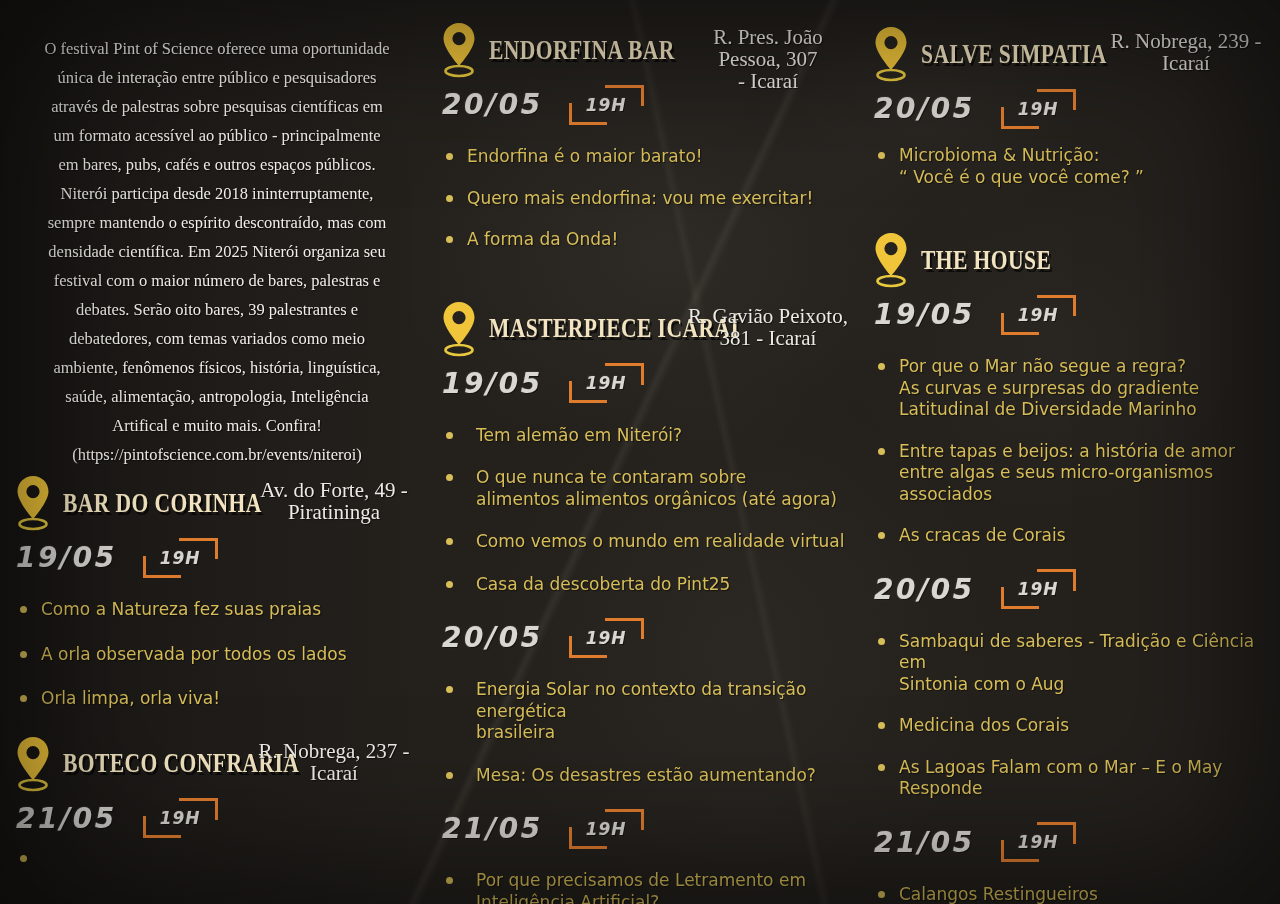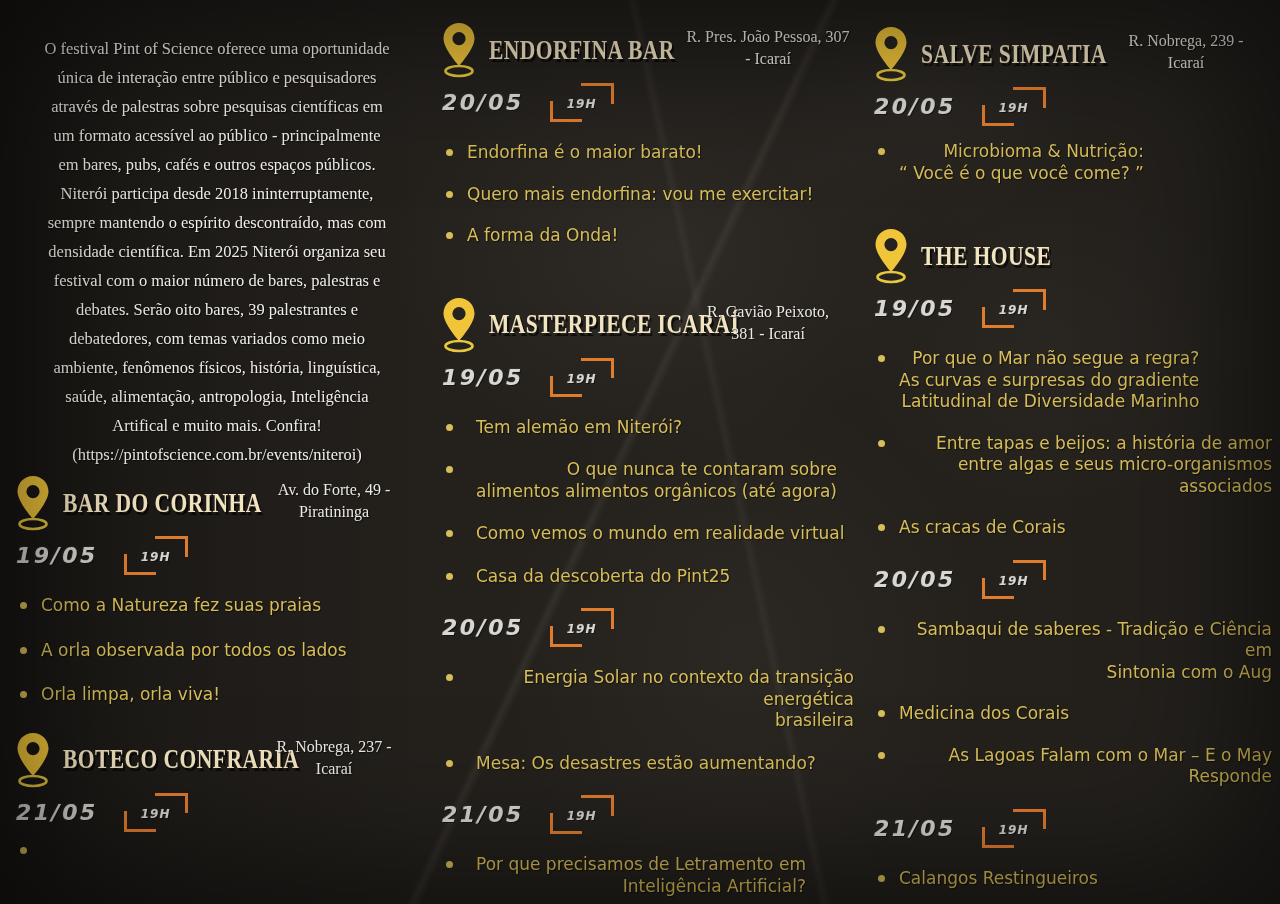--- a/index.html
+++ b/index.html
@@ -56,46 +56,46 @@
   .venue-name{
     margin:0;font-family:"Liberation Serif","DejaVu Serif",serif;
     font-weight:700;font-size:27px;letter-spacing:.5px;
     color:var(--cream);white-space:nowrap;
     transform:scaleX(.8);transform-origin:left center;
     text-shadow:2.5px 2.5px 0 rgba(0,0,0,.65);
   }
   .venue-address{
     position:absolute;right:0;top:4px;width:172px;
     font-family:"Liberation Serif","DejaVu Serif",serif;
-    font-size:16px;line-height:22px;color:#eceae4;
+    font-size:21px;line-height:22px;color:#eceae4;
     text-align:center;white-space:pre-line;
     text-shadow:1px 1px 1px rgba(0,0,0,.6);
   }
 
   .date-row{display:flex;align-items:center;gap:30px;margin:10px 0 0 2px;}
   .date{
-    font-weight:700;font-style:italic;font-size:22px;letter-spacing:2.5px;
+    font-weight:700;font-style:italic;font-size:28px;letter-spacing:2.5px;
     color:var(--chalk);
     text-shadow:1px 1px 0 rgba(0,0,0,.55), 0 0 2px rgba(255,255,255,.22);
   }
   .badge{position:relative;padding:5px 13px;display:inline-block;}
   .badge .corner{position:absolute;display:block;}
   .badge .corner.bl{left:-4px;bottom:-5px;width:58%;height:72%;
     border-left:3px solid var(--orange);border-bottom:3px solid var(--orange);}
   .badge .corner.tr{right:-4px;top:-5px;width:58%;height:72%;
     border-right:3px solid var(--orange);border-top:3px solid var(--orange);}
   .badge-text{
-    font-weight:700;font-style:italic;font-size:12px;letter-spacing:1px;
+    font-weight:700;font-style:italic;font-size:17px;letter-spacing:1px;
     color:var(--chalk);
     text-shadow:1px 1px 0 rgba(0,0,0,.55), 0 0 2px rgba(255,255,255,.22);
   }
 
   .talks{margin:25px 0 0;padding:0;list-style:none;}
   .talk{display:flex;gap:14px;margin:0 0 23px 6px;font-size:17px;line-height:21.5px;color:var(--gold);}
-  .talk-text{white-space:pre-line;text-shadow:1px 1px 1px rgba(0,0,0,.5);text-align:right;}
+  .talk-text{white-space:pre-line;text-shadow:1px 1px 1px rgba(0,0,0,.5);}
   .dot{flex:none;width:7px;height:7px;margin-top:7px;border-radius:50%;background:var(--gold);}
   .sched{margin-top:4px;}
   .sched + .sched{margin-top:26px;}
   .v-boteco .talks{margin-top:13px;}
   .v-salve .talks{margin-top:20px;}
   .v-endorfina .talk{margin-bottom:20px;}
   .v-thehouse .talk{margin-bottom:20px;}
   .v-masterpiece .talk{margin-bottom:21px;gap:23px;}
 </style>
 </head>

